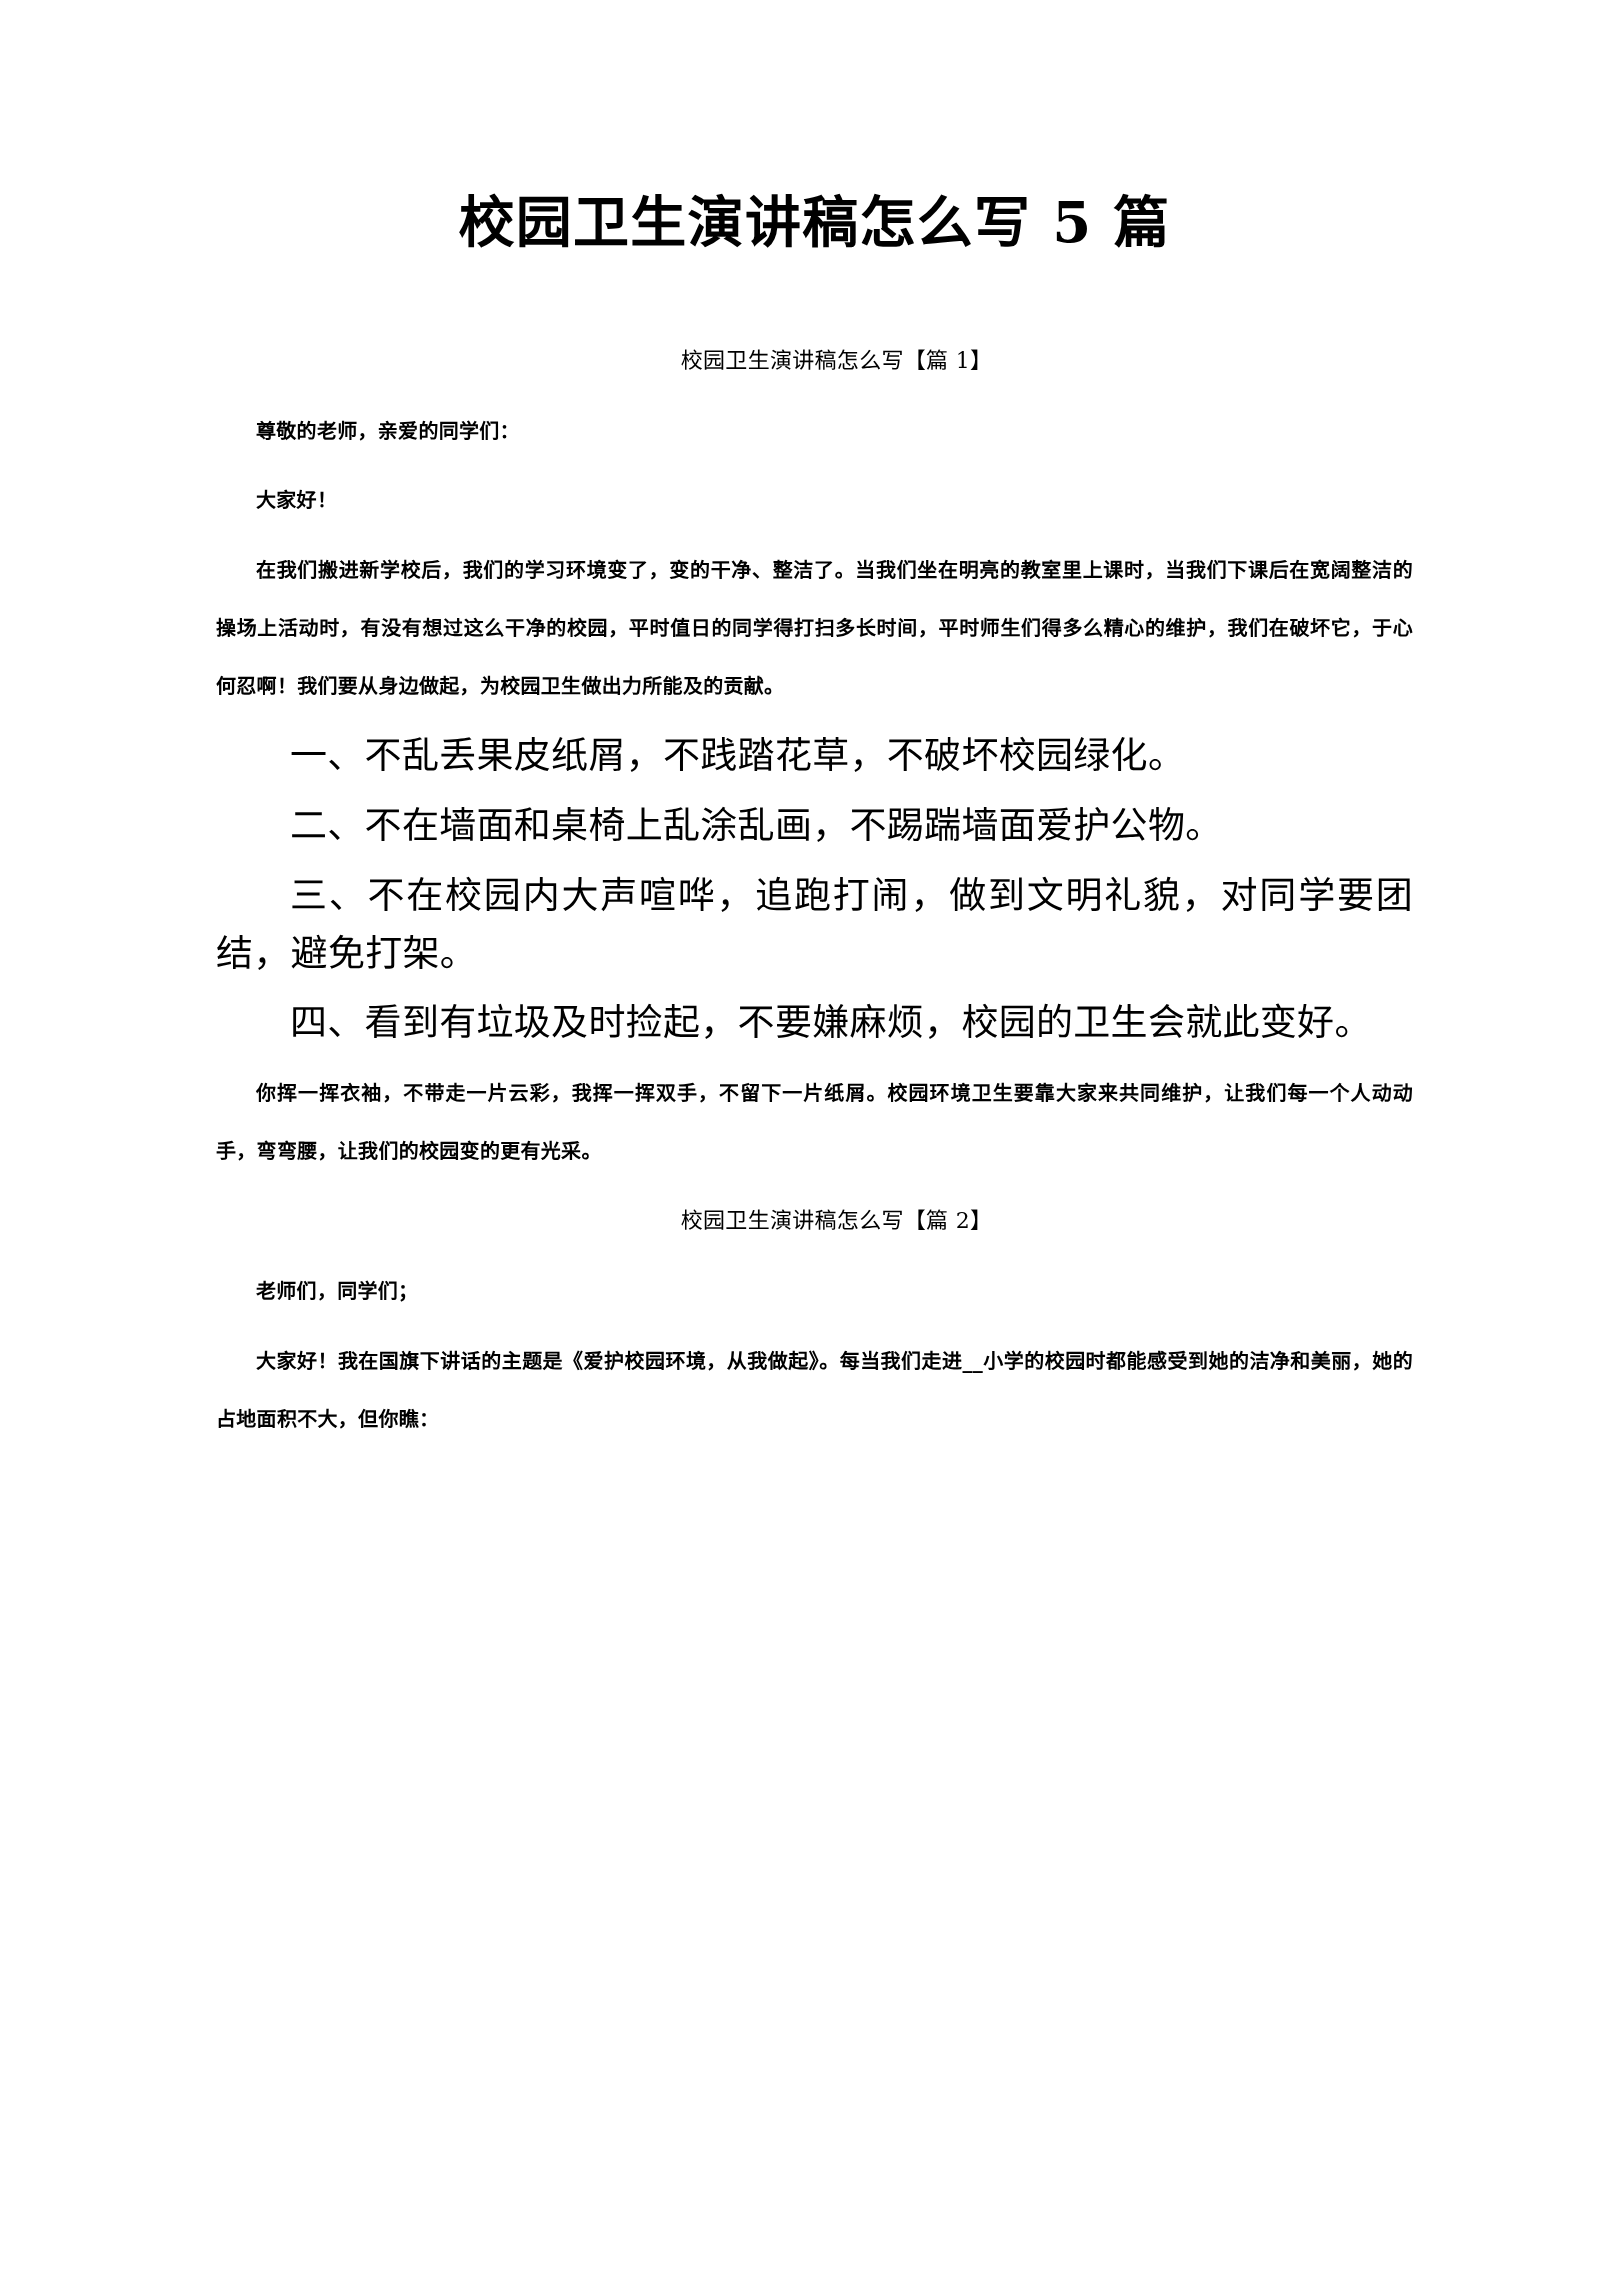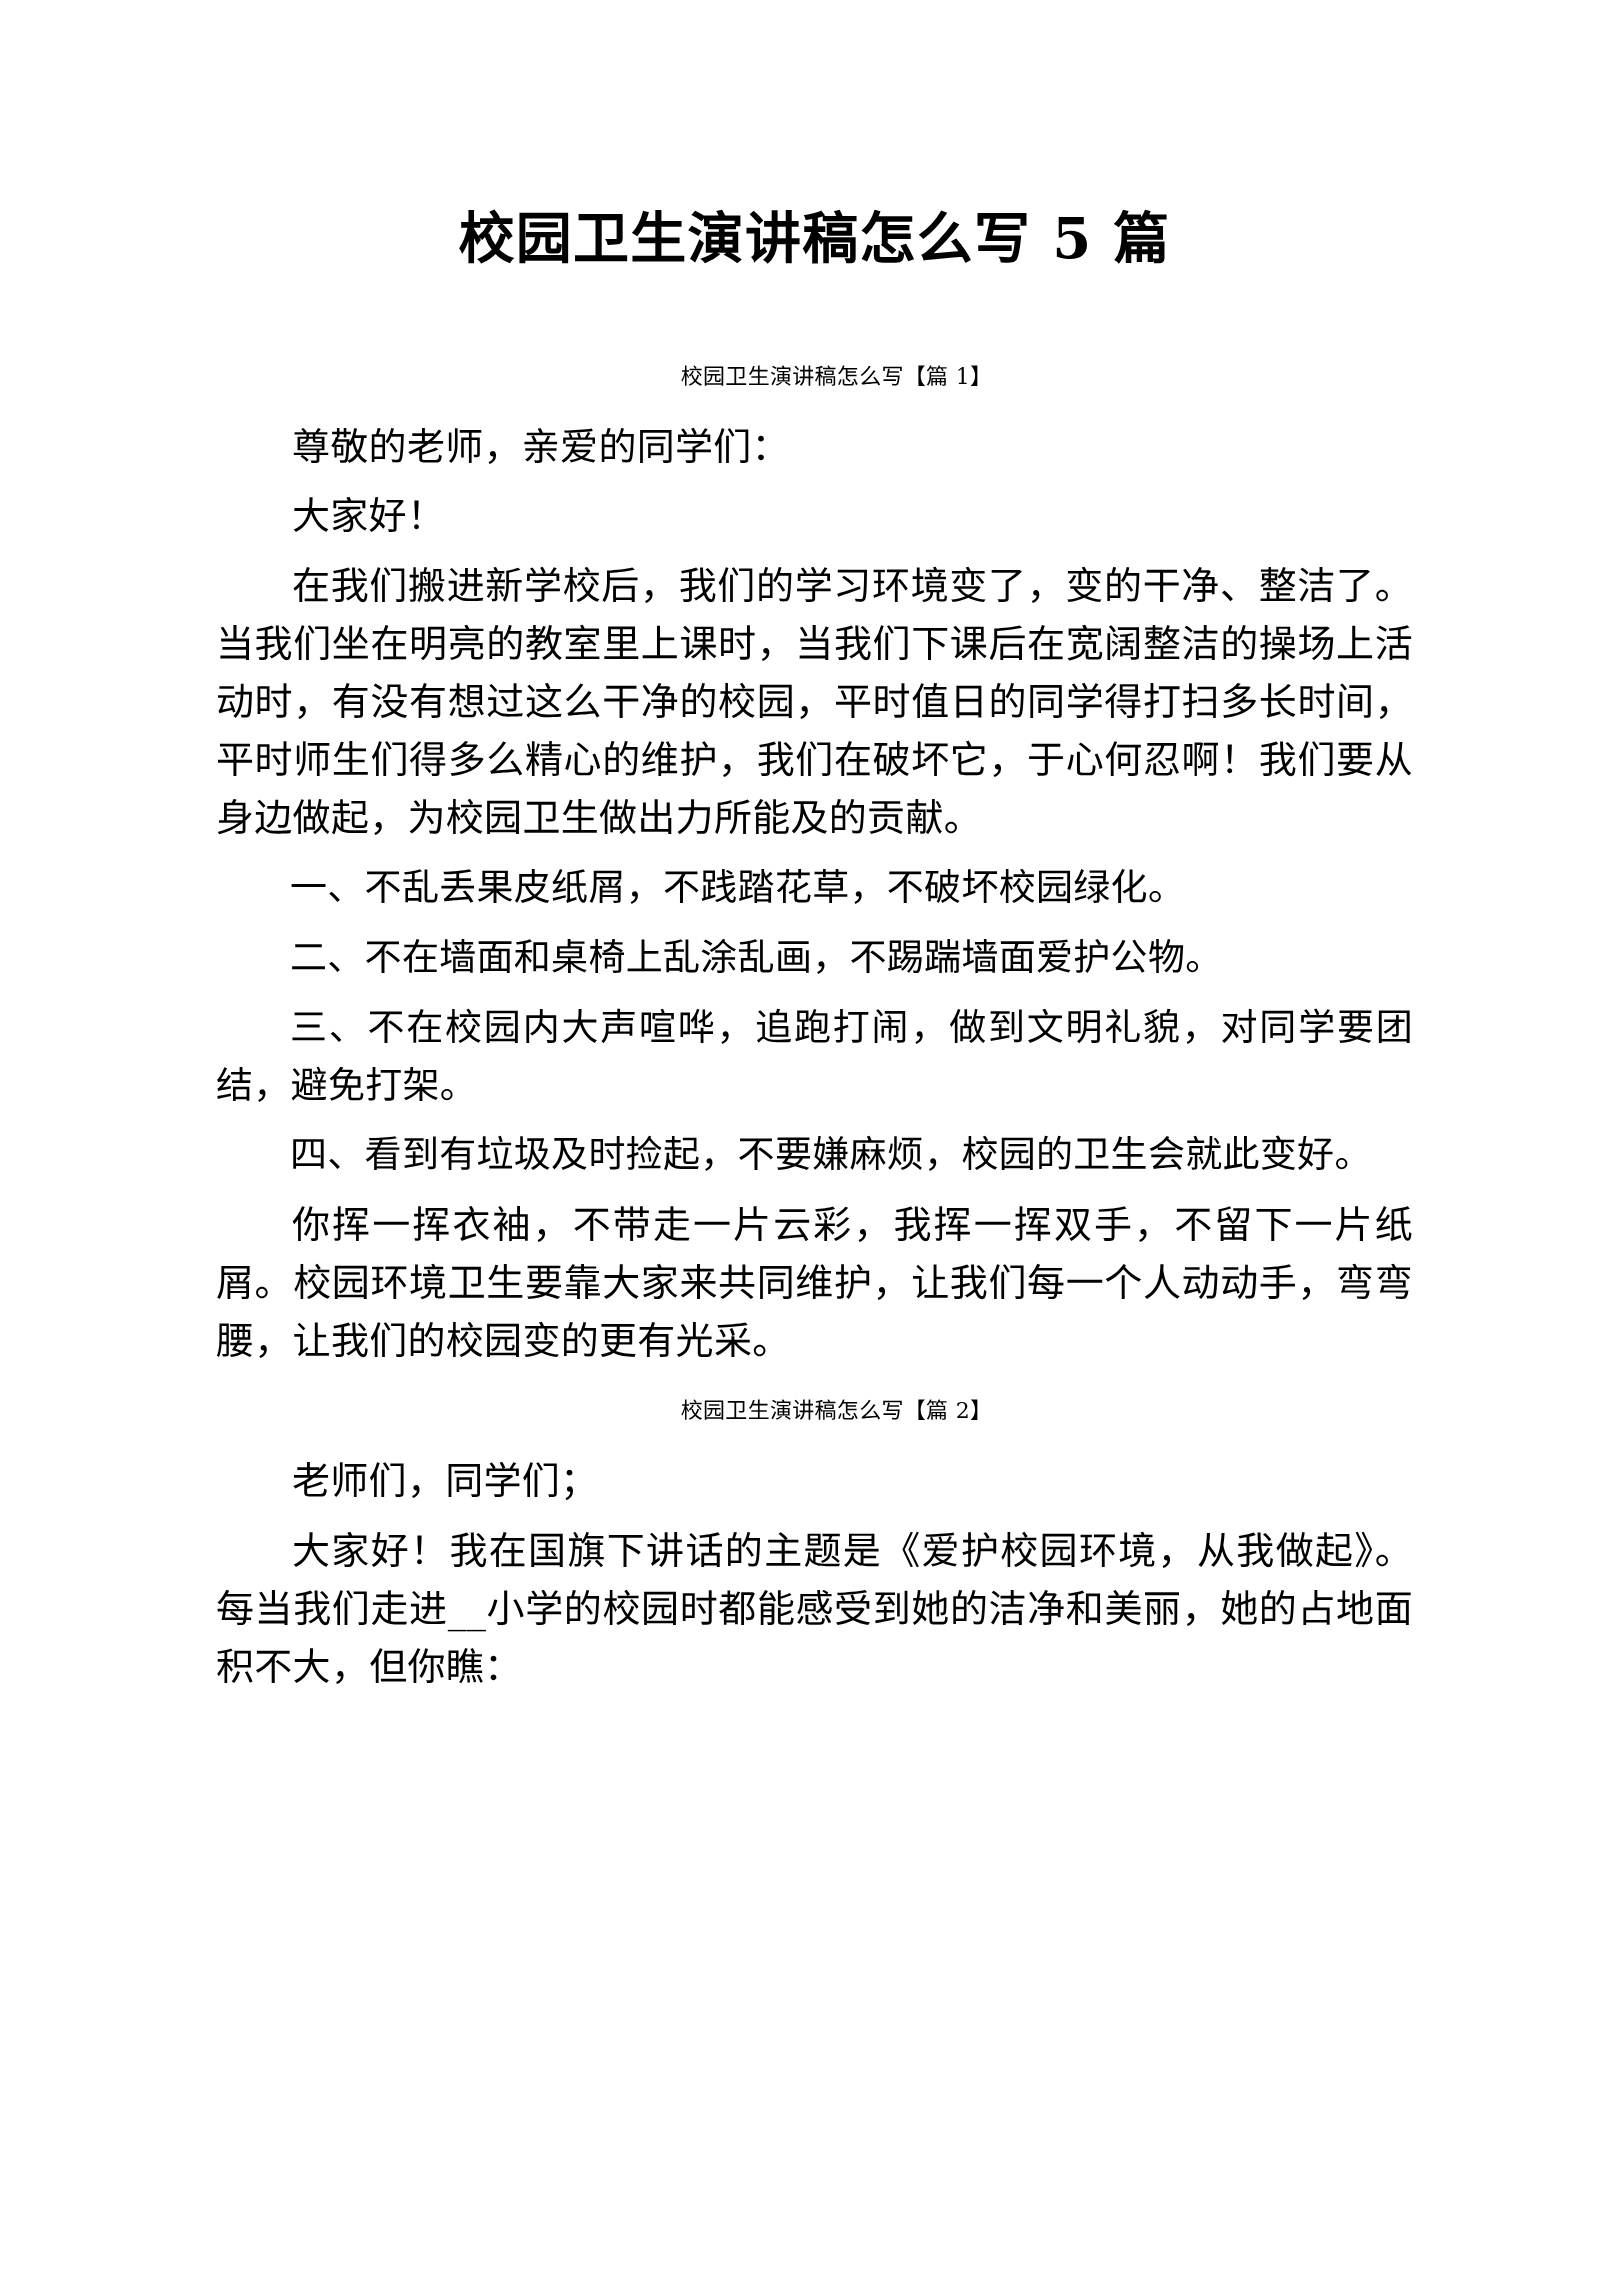--- a/index.html
+++ b/index.html
@@ -16,46 +16,47 @@
     background: #ffffff;
     box-sizing: border-box;
     padding: 0;
     overflow: hidden;
     font-family: "DejaVu Serif", "Liberation Serif", serif;
     color: #000000;
   }
   .content {
     position: absolute;
     left: 216px;
-    top: 16px;
+    top: 0;
     width: 1197px;
   }
   .doc-title {
     font-size: 56px;
     font-weight: bold;
     text-align: center;
     line-height: 1.3;
     letter-spacing: 1.3px;
     margin: 0;
     padding-top: 186px;
     padding-bottom: 0;
     white-space: nowrap;
   }
   .body-block {
     margin-top: 73px;
   }
   p.para {
-    font-size: 38px;
+    font-size: 20px;
     line-height: 58px;
     margin: 0 0 11.8px 0;
     text-align: justify;
     text-justify: inter-ideograph;
     text-indent: 2em;
     letter-spacing: 0.3px;
     word-break: break-all;
+    font-weight: bold;
   }
   p.para.nojustify {
     text-align: left;
   }
   p.section-head {
     font-size: 22px;
     line-height: 58px;
     margin: 0 0 11.8px 0;
     text-indent: 2em;
     text-align: center;

